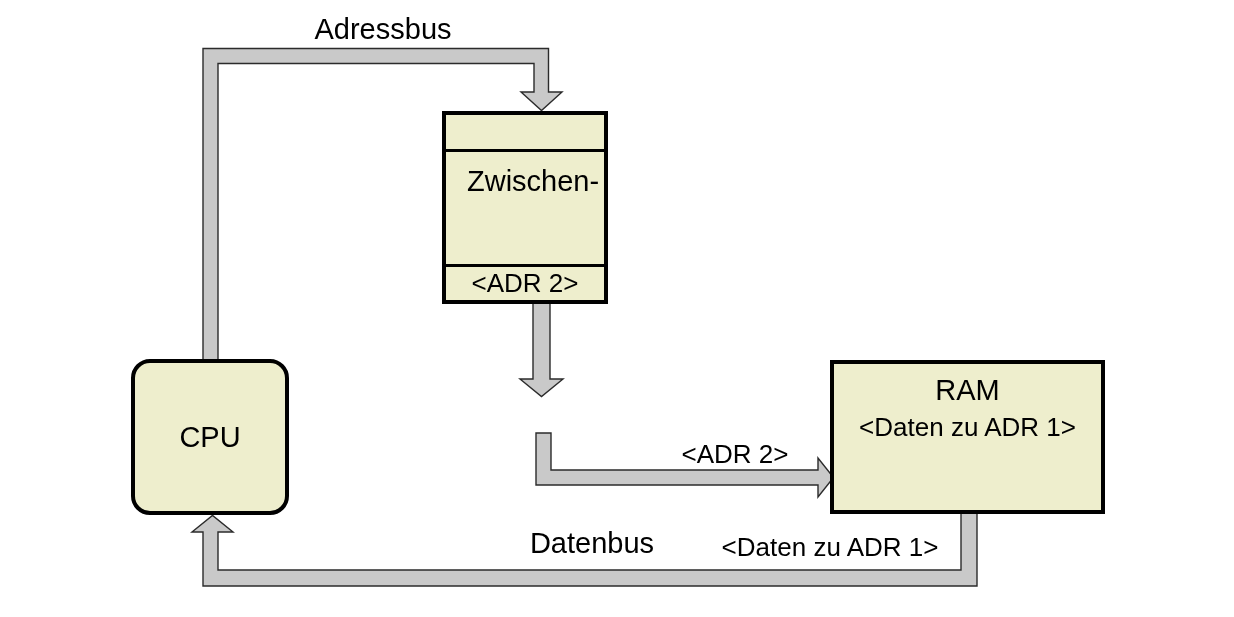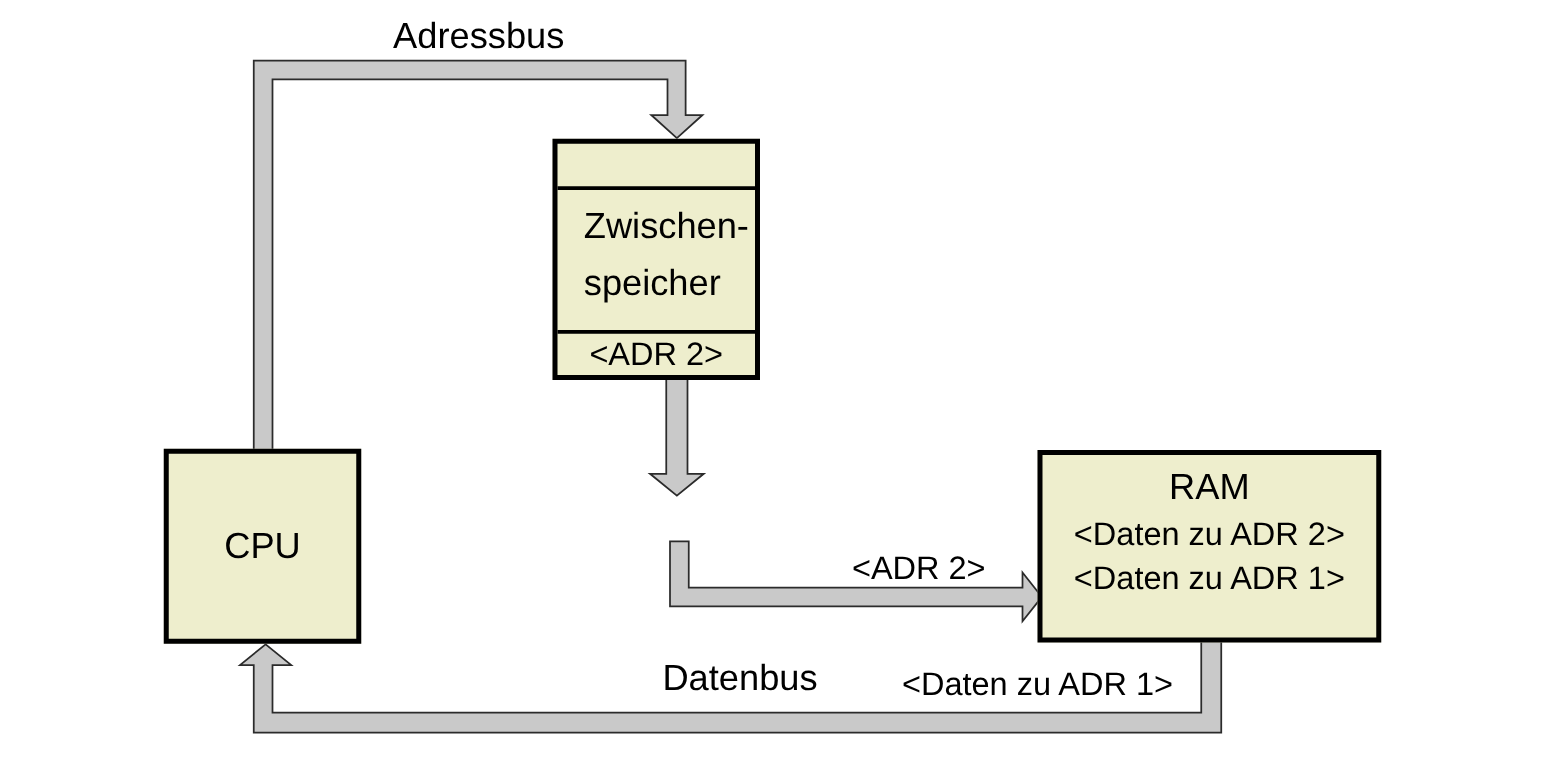--- a/index.html
+++ b/index.html
@@ -26,20 +26,21 @@
   .node {
     position: absolute;
     box-sizing: border-box;
     background: var(--node-fill, #eeeecd);
     border: 4px solid var(--node-border, #000000);
   }
   .node--cpu {
     left: 131px; top: 359px; width: 158px; height: 156px;
     display: flex; align-items: center; justify-content: center;
     font-size: 29px;
+    border-radius: 19px;
   }
   .node--buffer {
     left: 442px; top: 111px; width: 166px; height: 193px;
     display: flex; flex-direction: column;
   }
   .buffer-top { height: 34px; border-bottom: 3px solid var(--node-border, #000); }
   .buffer-mid {
     flex: 1;
     padding: 6px 0 0 21px;
     font-size: 29px;
@@ -90,31 +91,29 @@
   </svg>
 
   <div class="node node--cpu">
     <span>CPU</span>
   </div>
 
   <div class="node node--buffer">
     <div class="buffer-top"></div>
     <div class="buffer-mid">
       <div>Zwischen-</div>
-      <div>speicher</div>
     </div>
     <div class="buffer-slot">
       <span>&lt;ADR 2&gt;</span>
     </div>
   </div>
 
 
   <div class="node node--ram">
     <div class="ram-title">RAM</div>
-    <div class="ram-row">&lt;Daten zu ADR 2&gt;</div>
     <div class="ram-row">&lt;Daten zu ADR 1&gt;</div>
   </div>
 
   <div class="float-label float-label--big lbl-datenbus">Datenbus</div>
 
   <div class="float-label float-label--big lbl-adressbus">Adressbus</div>
 
   <div class="float-label float-label--small lbl-daten-adr1">&lt;Daten zu ADR 1&gt;</div>
 
   <div class="float-label float-label--small lbl-adr2">&lt;ADR 2&gt;</div>

